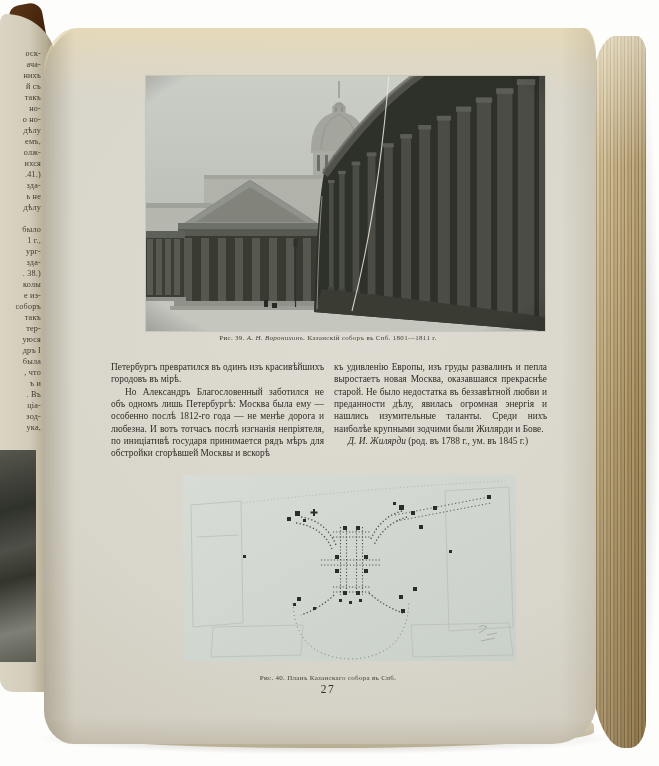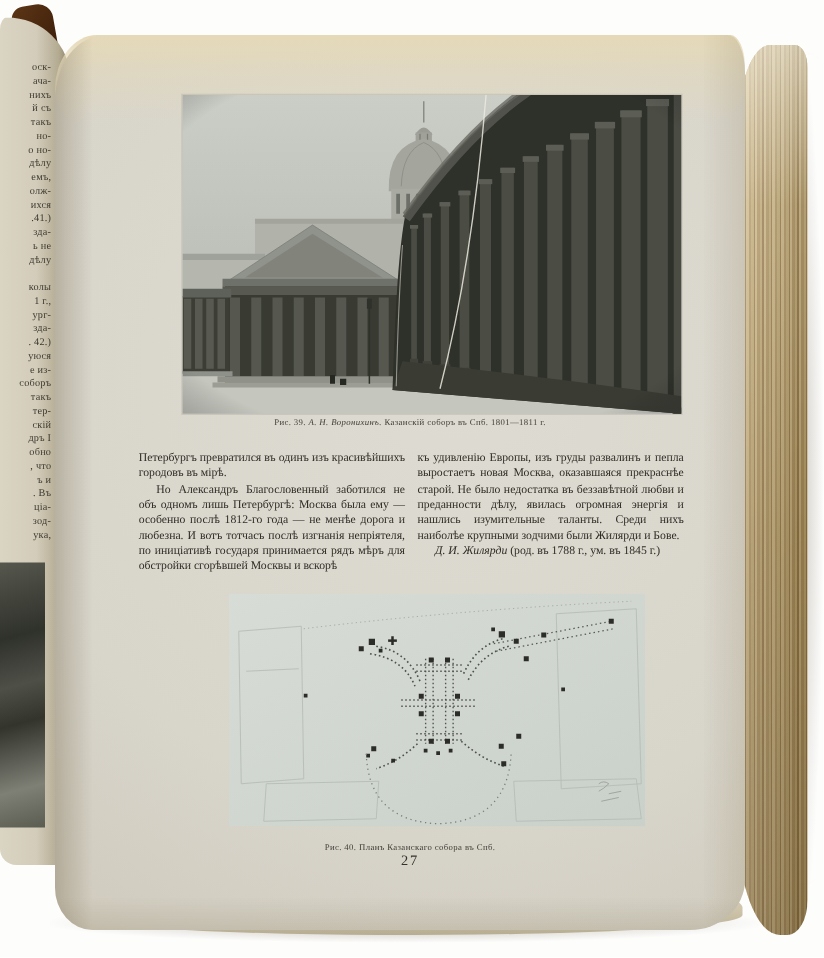--- a/index.html
+++ b/index.html
@@ -100,33 +100,33 @@
         <div class="frag-line">о но-</div>
         <div class="frag-line">дѣлу</div>
         <div class="frag-line">емъ,</div>
         <div class="frag-line">олж-</div>
         <div class="frag-line">ихся</div>
         <div class="frag-line">.41.)</div>
         <div class="frag-line">зда-</div>
         <div class="frag-line">ь не</div>
         <div class="frag-line">дѣлу</div>
         <div class="frag-line"></div>
-        <div class="frag-line">колы</div>
+        <div class="frag-line">было</div>
         <div class="frag-line">1 г.,</div>
         <div class="frag-line">ург-</div>
         <div class="frag-line">зда-</div>
-        <div class="frag-line">. 42.)</div>
-        <div class="frag-line">уюся</div>
+        <div class="frag-line">. 38.)</div>
+        <div class="frag-line">колы</div>
         <div class="frag-line">е из-</div>
         <div class="frag-line">соборъ</div>
         <div class="frag-line">такъ</div>
         <div class="frag-line">тер-</div>
-        <div class="frag-line">скій</div>
+        <div class="frag-line">уюся</div>
         <div class="frag-line">дръ I</div>
-        <div class="frag-line">обно</div>
+        <div class="frag-line">была</div>
         <div class="frag-line">, что</div>
         <div class="frag-line">ъ и</div>
         <div class="frag-line">. Въ</div>
         <div class="frag-line">ціа-</div>
         <div class="frag-line">зод-</div>
         <div class="frag-line">ука,</div>
       </div>
     <div class="left-illustration"></div>
   </div>
 

